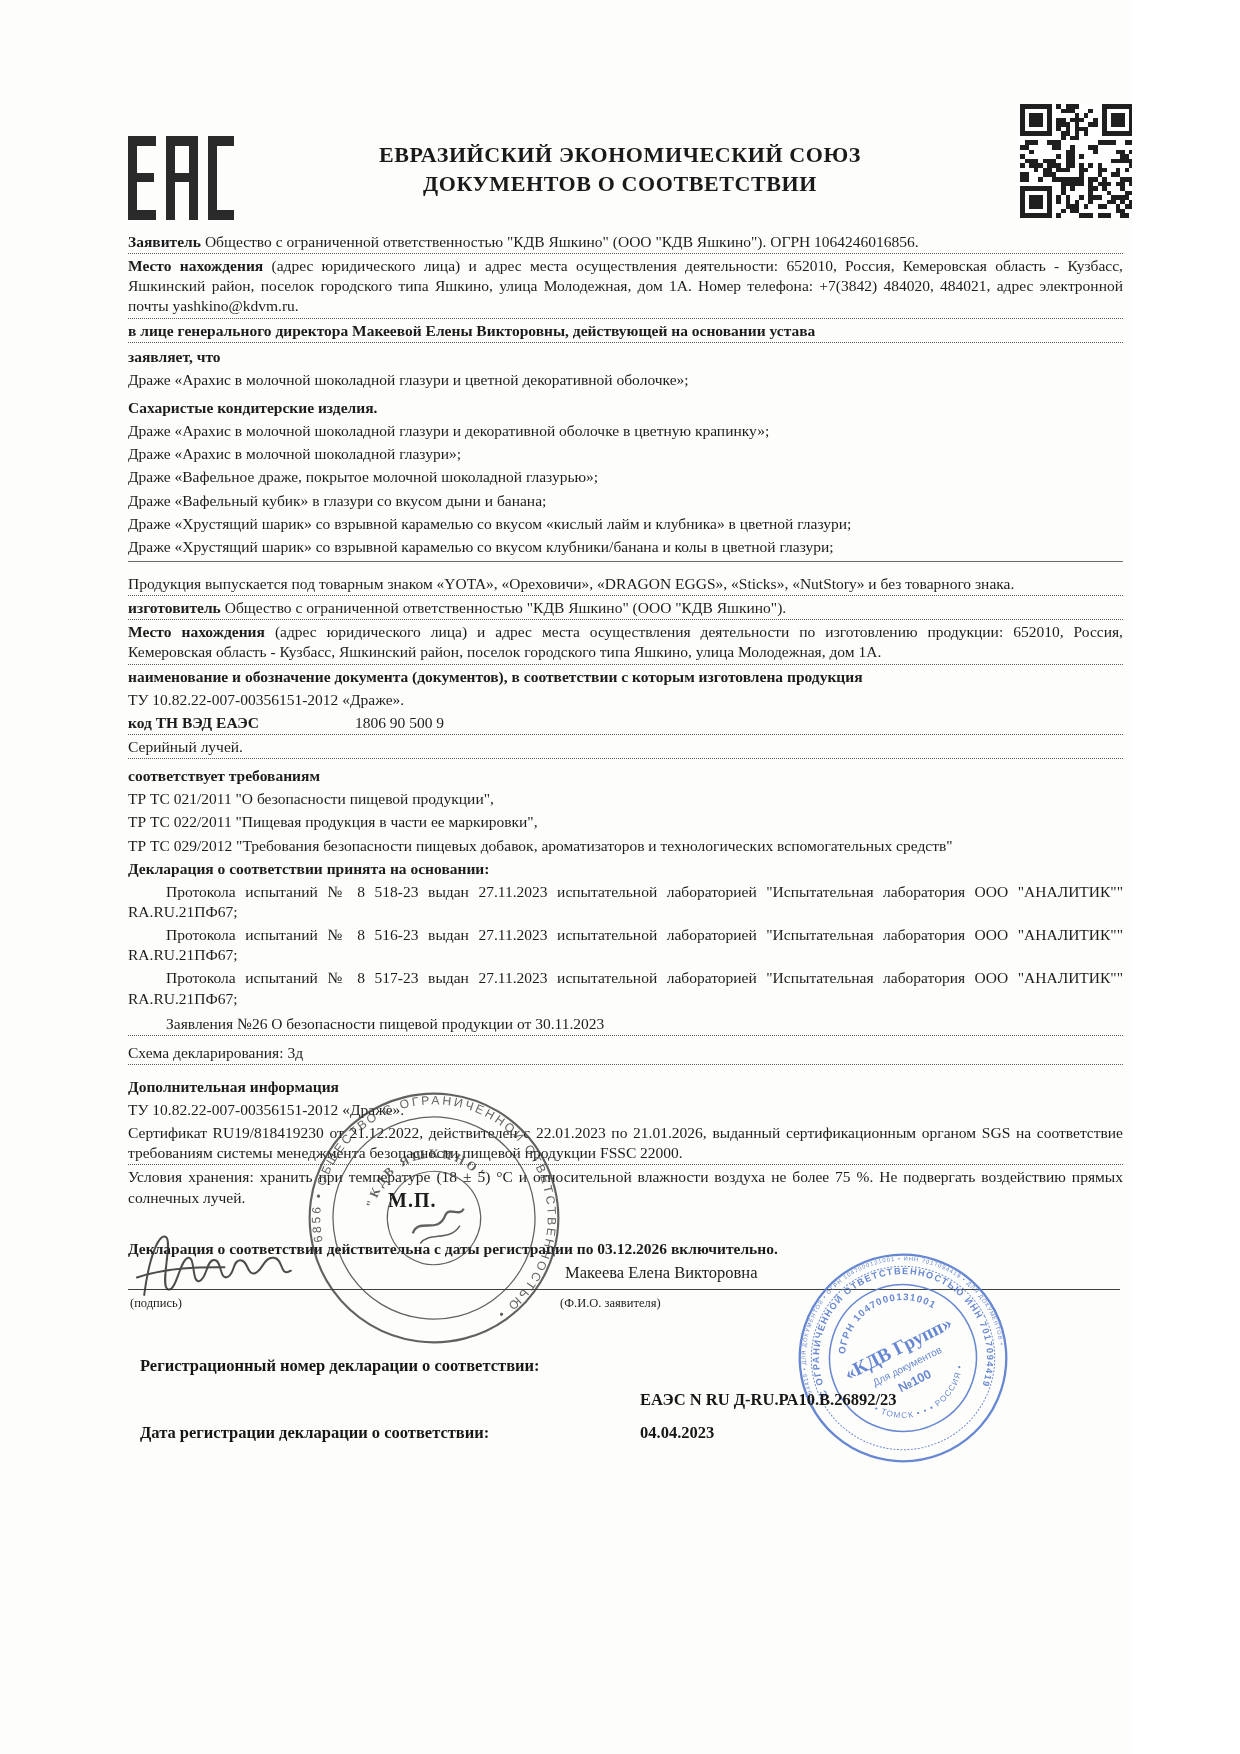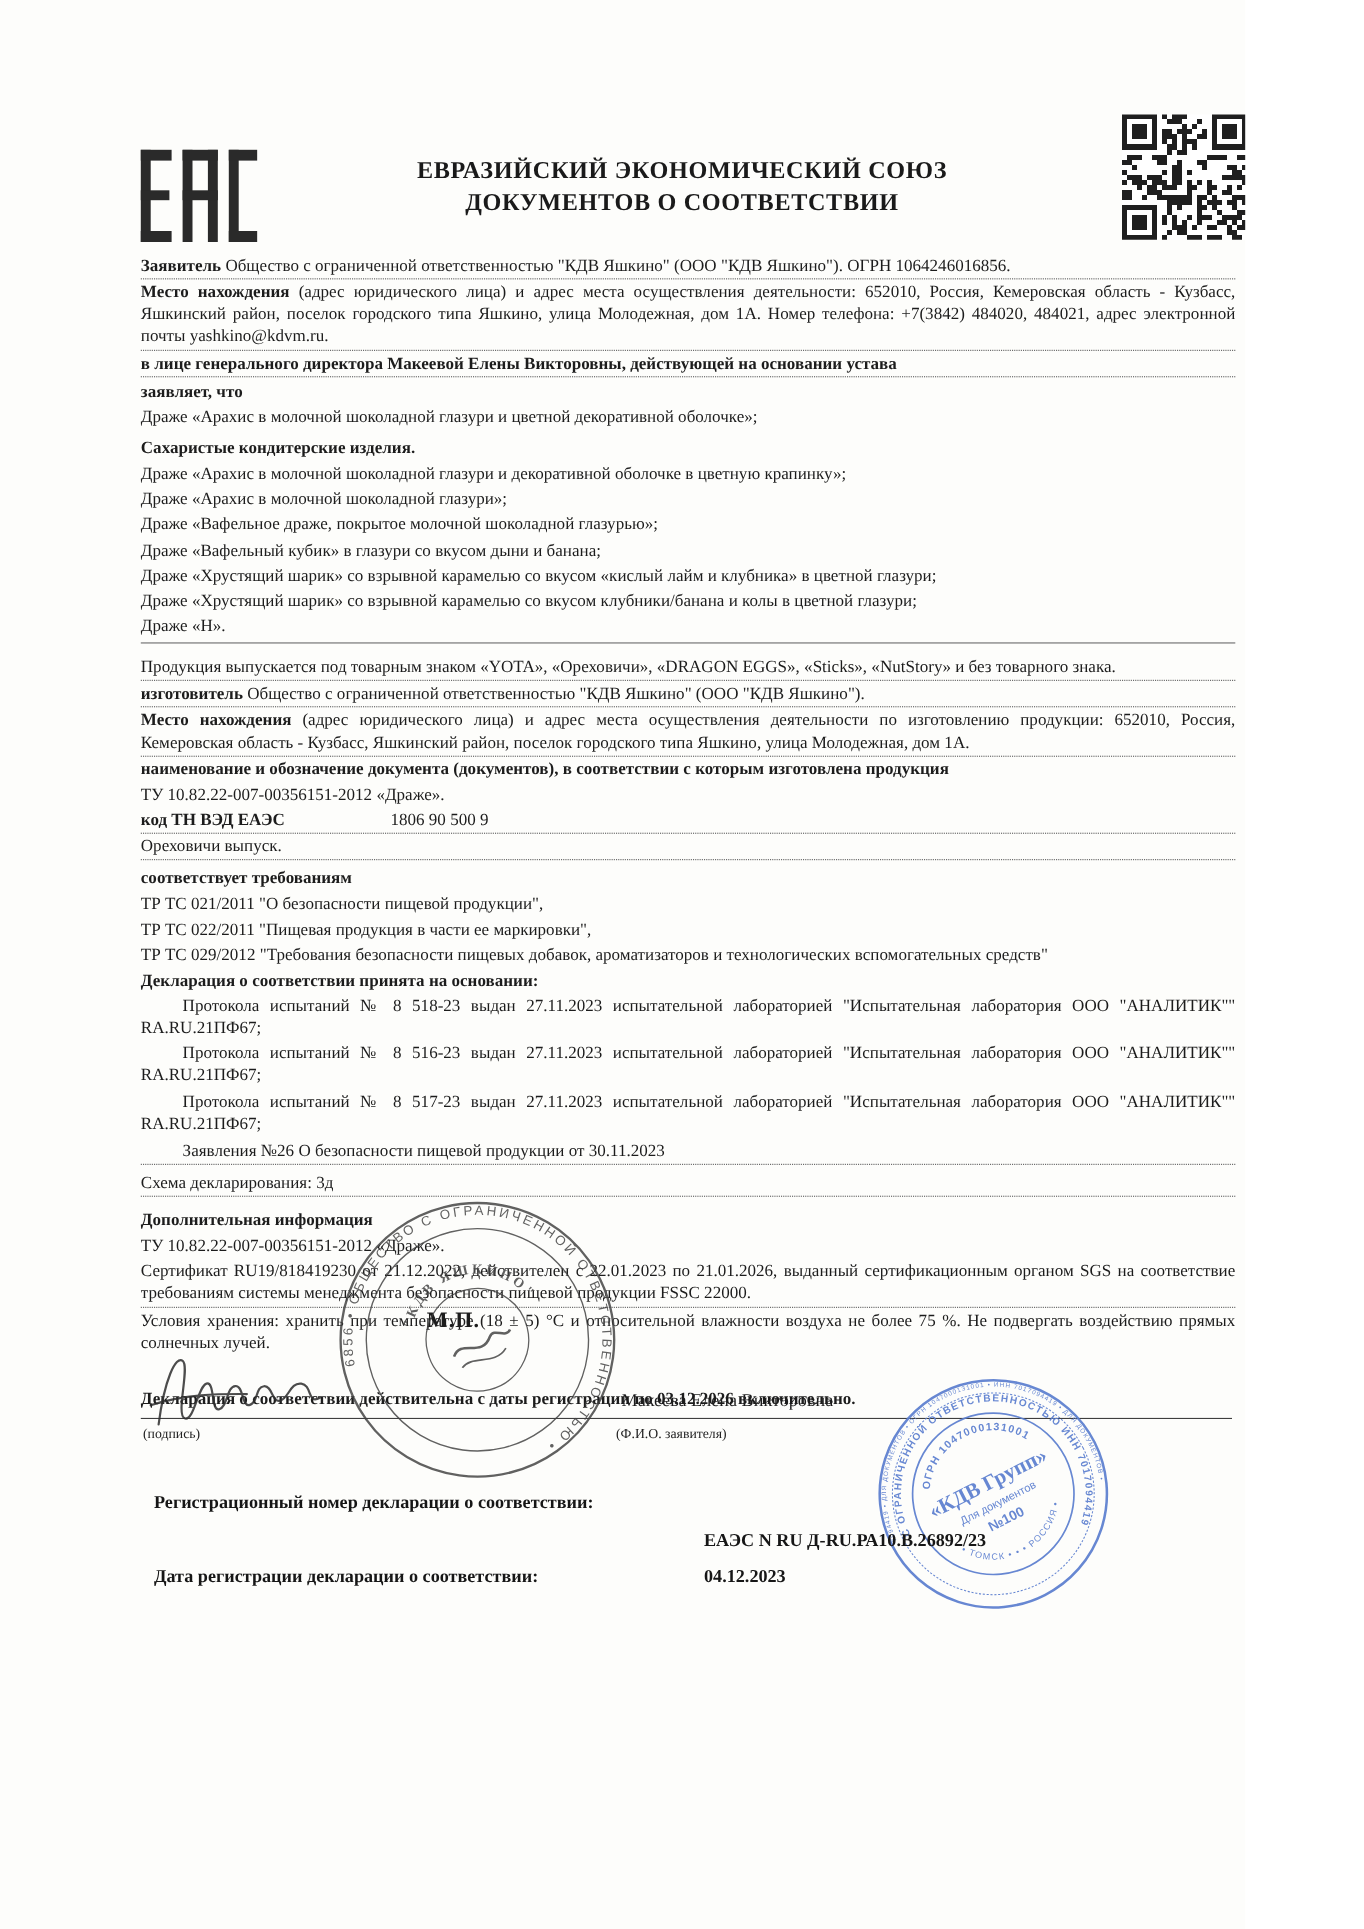--- a/index.html
+++ b/index.html
@@ -274,28 +274,27 @@
       <p class="ln u"><span class="b">в лице генерального директора </span><span class="b">Макеевой Елены Викторовны, действующей на основании устава</span></p>
       <p class="ln mt4"><span class="b">заявляет, что</span></p>
       <p class="ln"><span>Драже «Арахис в молочной шоколадной глазури и цветной декоративной оболочке»;</span></p>
       <p class="ln mt6"><span class="b">Сахаристые кондитерские изделия.</span></p>
       <p class="ln"><span>Драже «Арахис в молочной шоколадной глазури и декоративной оболочке в цветную крапинку»;</span></p>
       <p class="ln"><span>Драже «Арахис в молочной шоколадной глазури»;</span></p>
       <p class="ln"><span>Драже «Вафельное драже, покрытое молочной шоколадной глазурью»;</span></p>
       <p class="ln"><span>Драже «Вафельный кубик» в глазури со вкусом дыни и банана;</span></p>
       <p class="ln"><span>Драже «Хрустящий шарик» со взрывной карамелью со вкусом «кислый лайм и клубника» в цветной глазури;</span></p>
       <p class="ln"><span>Драже «Хрустящий шарик» со взрывной карамелью со вкусом клубники/банана и колы в цветной глазури;</span></p>
-      <p class="ln"><span>Драже «Н».</span></p>
       <p class="ln u topline"><span>Продукция выпускается под товарным знаком «YOTA», «Ореховичи», «DRAGON EGGS», «Sticks», «NutStory» и без товарного знака.</span></p>
       <p class="ln u"><span class="b">изготовитель </span><span>Общество с ограниченной ответственностью "КДВ Яшкино" (ООО "КДВ Яшкино").</span></p>
       <p class="ln u j"><span class="b">Место нахождения </span><span>(адрес юридического лица) и адрес места осуществления деятельности по изготовлению продукции: 652010, Россия, Кемеровская область - Кузбасс, Яшкинский район, поселок городского типа Яшкино, улица Молодежная, дом 1А.</span></p>
       <p class="ln"><span class="b">наименование и обозначение документа (документов), в соответствии с которым изготовлена продукция</span></p>
       <p class="ln"><span>ТУ 10.82.22-007-00356151-2012 «Драже».</span></p>
       <p class="ln u"><span class="b">код ТН ВЭД ЕАЭС</span><span class="gap">1806 90 500 9</span></p>
-      <p class="ln u"><span>Ореховичи выпуск.</span></p>
+      <p class="ln u"><span>Серийный лучей.</span></p>
       <p class="ln mt6"><span class="b">соответствует требованиям</span></p>
       <p class="ln"><span>ТР ТС 021/2011 "О безопасности пищевой продукции",</span></p>
       <p class="ln"><span>ТР ТС 022/2011 "Пищевая продукция в части ее маркировки",</span></p>
       <p class="ln"><span>ТР ТС 029/2012 "Требования безопасности пищевых добавок, ароматизаторов и технологических вспомогательных средств"</span></p>
       <p class="ln"><span class="b">Декларация о соответствии принята на основании:</span></p>
       <p class="ln j ind"><span>Протокола испытаний № 8 518-23 выдан 27.11.2023 испытательной лабораторией "Испытательная лаборатория ООО "АНАЛИТИК"" RA.RU.21ПФ67;</span></p>
       <p class="ln j ind"><span>Протокола испытаний № 8 516-23 выдан 27.11.2023 испытательной лабораторией "Испытательная лаборатория ООО "АНАЛИТИК"" RA.RU.21ПФ67;</span></p>
       <p class="ln j ind"><span>Протокола испытаний № 8 517-23 выдан 27.11.2023  испытательной лабораторией "Испытательная лаборатория ООО "АНАЛИТИК"" RA.RU.21ПФ67;</span></p>
       <p class="ln u ind mt4"><span>Заявления №26 О безопасности пищевой продукции от 30.11.2023</span></p>
       <p class="ln u mt6"><span>Схема декларирования: 3д</span></p>
@@ -369,15 +368,15 @@
         <text x="115" y="110" text-anchor="middle" font-size="20" font-weight="bold" class="stamp-serif">«КДВ Групп»</text>
         <text x="115" y="128" text-anchor="middle" font-size="10.5">Для документов</text>
         <text x="115" y="146" text-anchor="middle" font-size="13" font-weight="bold">№100</text>
       </g>
     </g>
   </svg>
 
   <div class="freg" style="left:140px;top:1356px">Регистрационный номер декларации о соответствии:</div>
   <div class="freg" style="left:640px;top:1390px">ЕАЭС N RU Д-RU.РА10.В.26892/23</div>
   <div class="freg" style="left:140px;top:1423px">Дата регистрации декларации о соответствии:</div>
-  <div class="freg" style="left:640px;top:1423px">04.12.2023</div>
+  <div class="freg" style="left:640px;top:1423px">04.04.2023</div>
 
 </div>
 
 </body></html>

